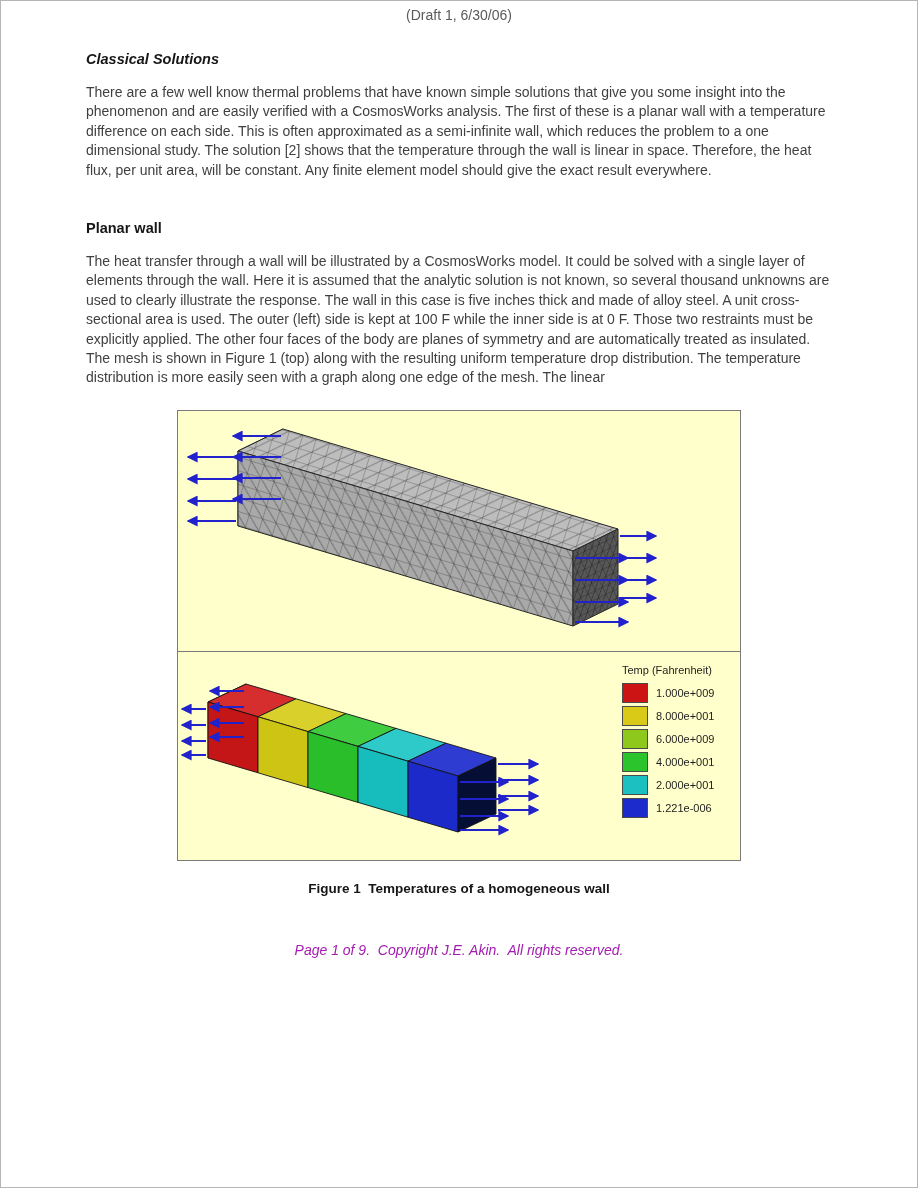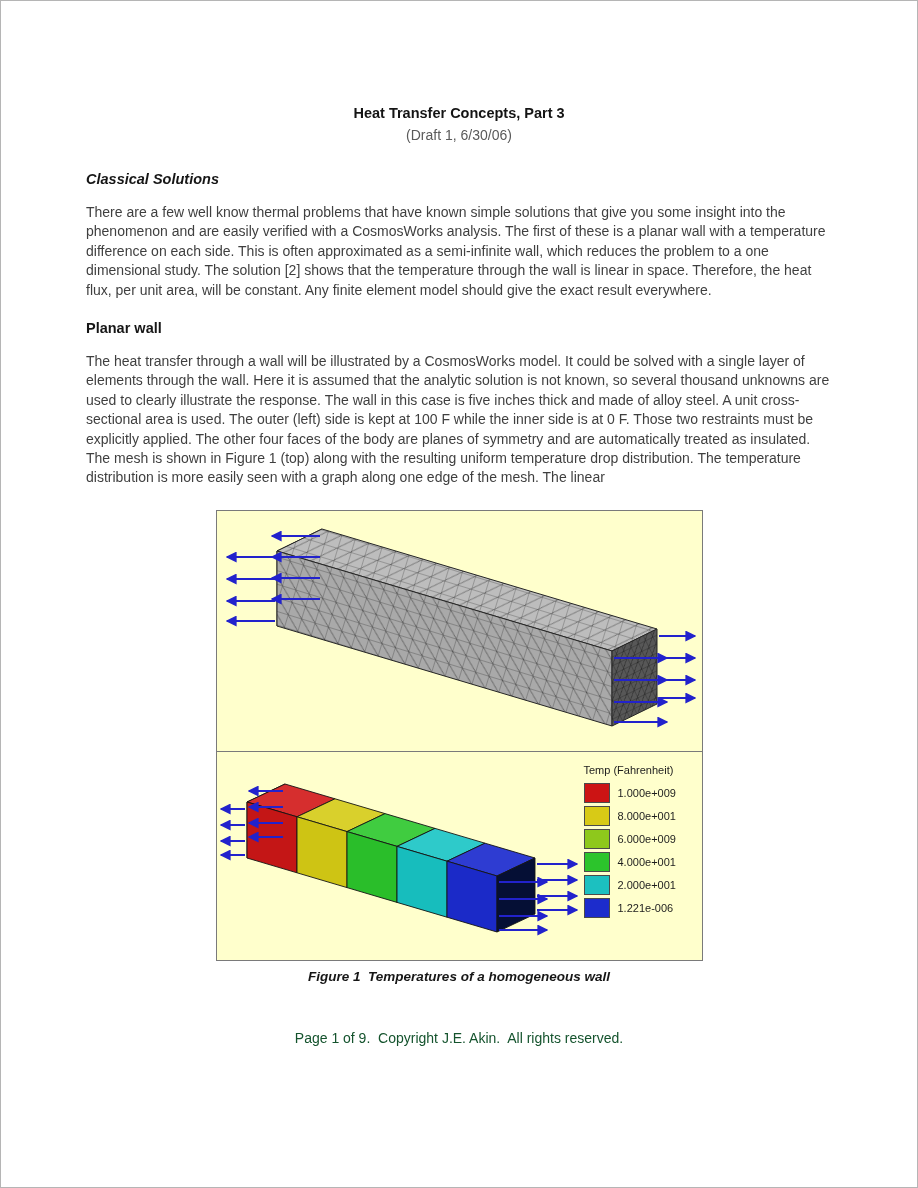--- a/index.html
+++ b/index.html
@@ -24,66 +24,65 @@
     color:#141414;
   }
   .subtitle {
     margin-top:6px;
     text-align:center;
     font-size:14px;
     color:#5a5a5a;
   }
   h2 { font-size:14.5px; color:#161616; }
   .h-classical { margin-top:28px; font-style:italic; }
-  .h-planar { margin-top:20px; }
+  .h-planar { margin-top:40px; }
   p.body-text {
     margin-top:16px;
     font-size:14px;
     line-height:19.4px;
     color:#3f3f3f;
   }
-  .figure { width:487px; margin:22px auto 0;text-decoration:underline; }
+  .figure { width:564px; margin:22px auto 0;text-decoration:underline; }
   .panel {
     position:relative;
     border:1px solid #7a7a7a;
     background:#ffffcc;
   }
   .panel-mesh { height:242px; }
   .panel-temp { height:210px; margin-top:-1px; }
   .arrow-group line { stroke:#2222cc; stroke-width:2; }
   .band-edge { stroke:#141414; stroke-width:0.9; }
   .legend {
     position:absolute; top:12px; right:4px; width:114px;
   }
   .legend-title { font-size:11px; color:#1d1d1d; margin-bottom:6px; white-space:pre; }
   .legend-row { display:flex; align-items:center; height:23px; }
   .swatch { width:26px; height:20px; border:1px solid #4a4a4a; flex:0 0 auto; }
   .legend-label { font-size:11px; color:#1d1d1d; margin-left:8px; white-space:pre; }
   .caption {
-    margin-top:8px;
+    margin-top:20px;
     text-align:center;
     font-size:13.5px; font-weight:bold;
     color:#161616;
     white-space:pre;
-    font-style:italic;
   }
   .footer {
     margin-top:46px;
     text-align:center;
     font-size:14px;
-    color:#14532d;
+    color:#a21caf;
     white-space:pre;
+    font-style:italic;
   }
 </style>
 </head>
 <body>
 
 <div class="page">
 
-  <div class="title">Heat Transfer Concepts, Part 3</div>
   <div class="subtitle">(Draft 1, 6/30/06)</div>
 
   <h2 class="h-classical">Classical Solutions</h2>
   <p class="body-text">There are a few well know thermal problems that have known simple solutions that give you some insight into the phenomenon and are easily verified with a CosmosWorks analysis.  The first of these is a planar wall with a temperature difference on each side.  This is often approximated as a semi-infinite wall, which reduces the problem to a one dimensional study.  The solution [2] shows that the temperature through the wall is linear in space.  Therefore, the heat flux, per unit area, will be constant.   Any finite element model should give the exact result everywhere.</p>
 
   <h2 class="h-planar">Planar wall</h2>
   <p class="body-text">The heat transfer through a wall will be illustrated by a CosmosWorks model.  It could be solved with a single layer of elements through the wall.  Here it is assumed that the analytic solution is not known, so several thousand unknowns are used to clearly illustrate the response.  The wall in this case is five inches thick and made of alloy steel.  A unit cross-sectional area is used. The outer (left) side is kept at 100 F while the inner side is at 0 F.  Those two restraints must be explicitly applied.  The other four faces of the body are planes of symmetry and are automatically treated as insulated.  The mesh is shown in Figure 1 (top) along with the resulting uniform temperature drop distribution.  The temperature distribution is more easily seen with a graph along one edge of the mesh.  The linear</p>
 
   <div class="figure">
 

